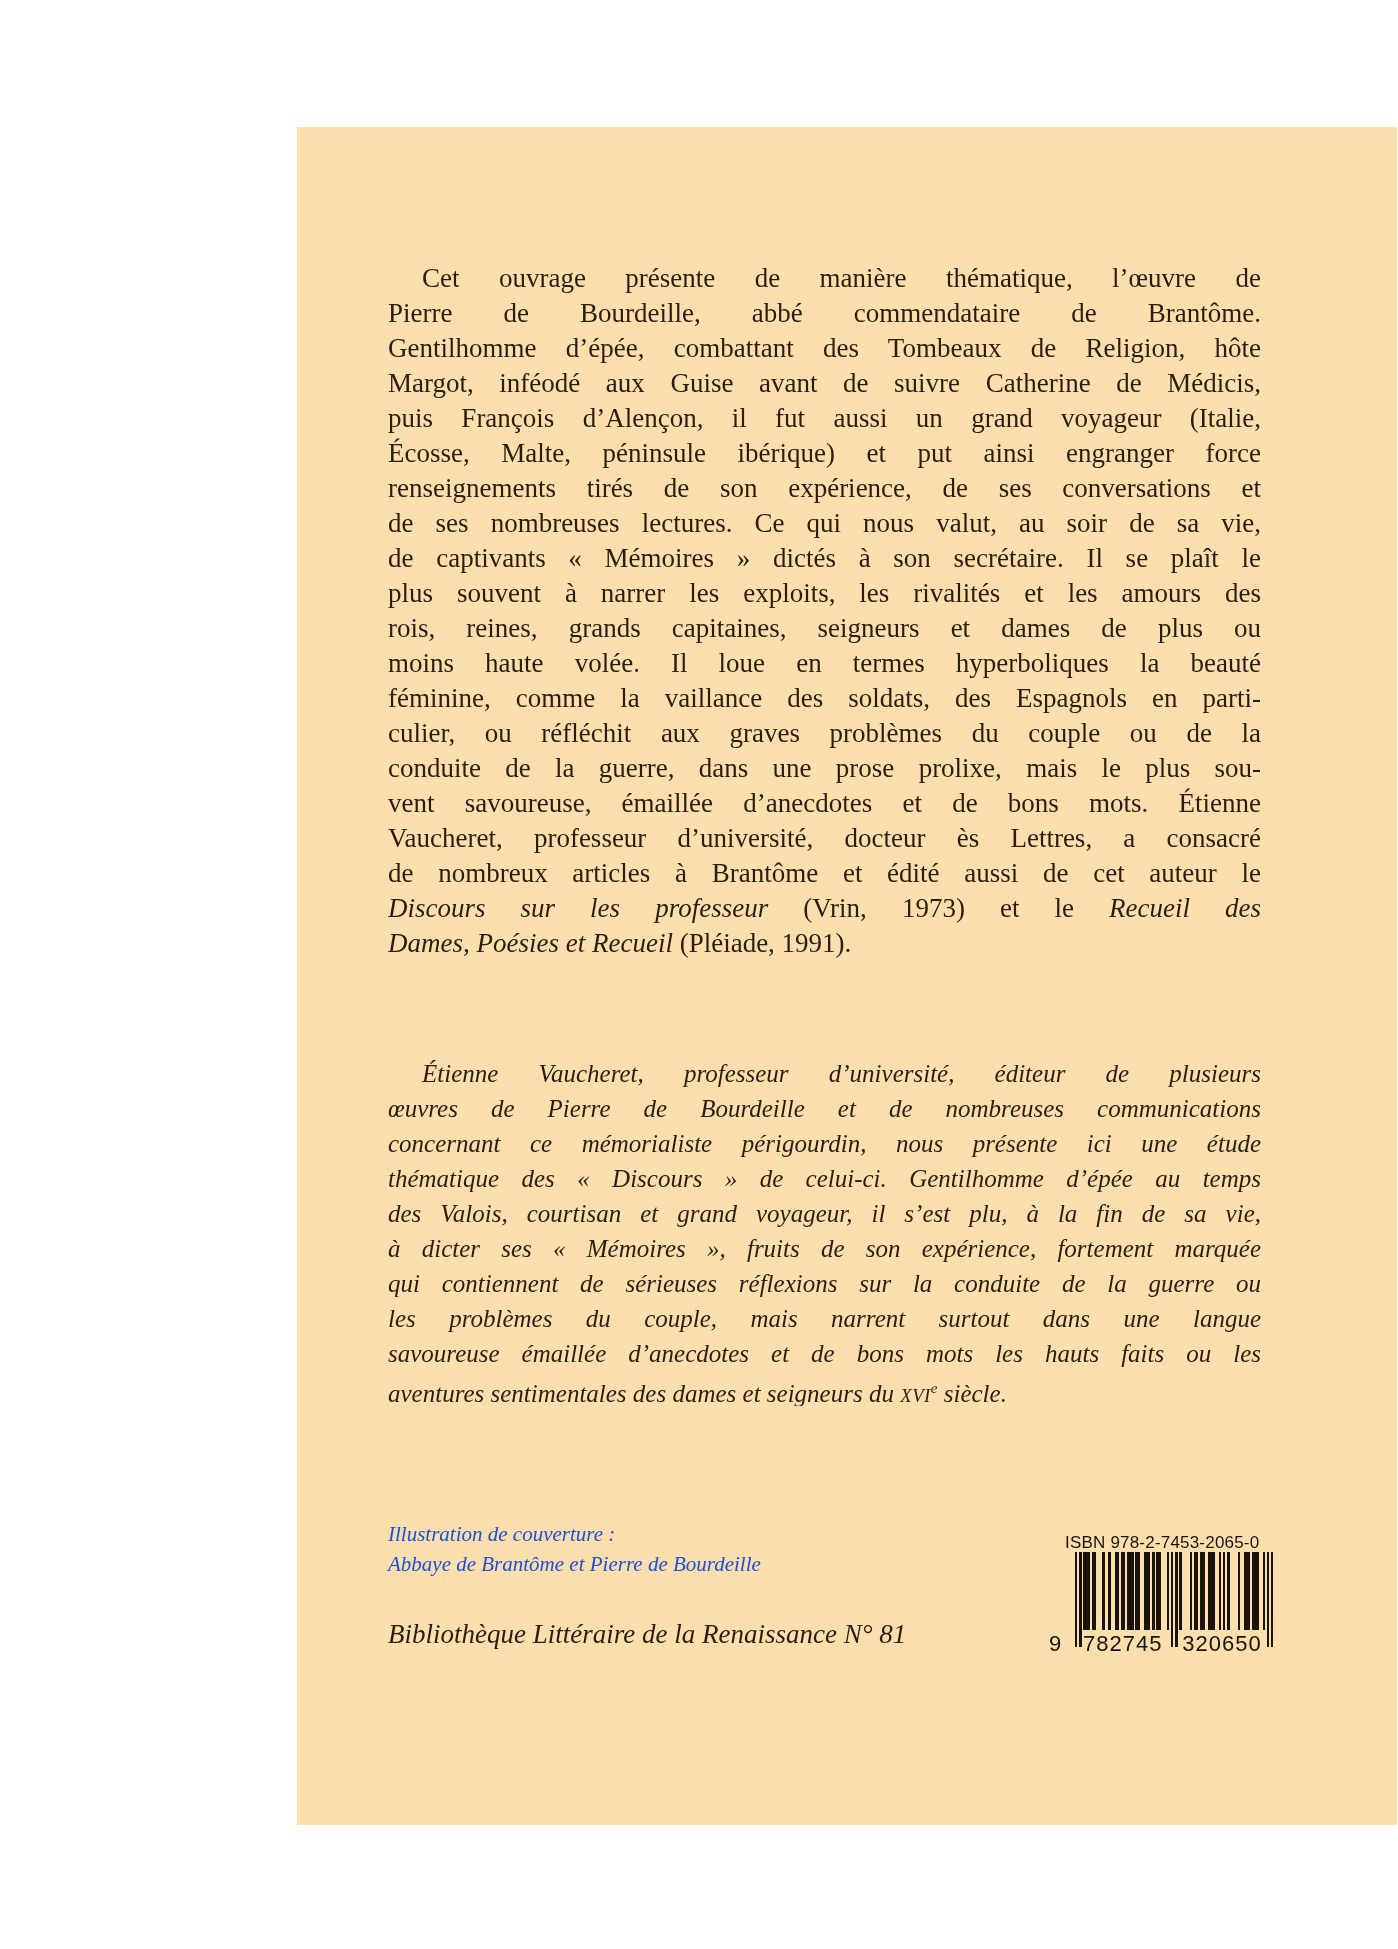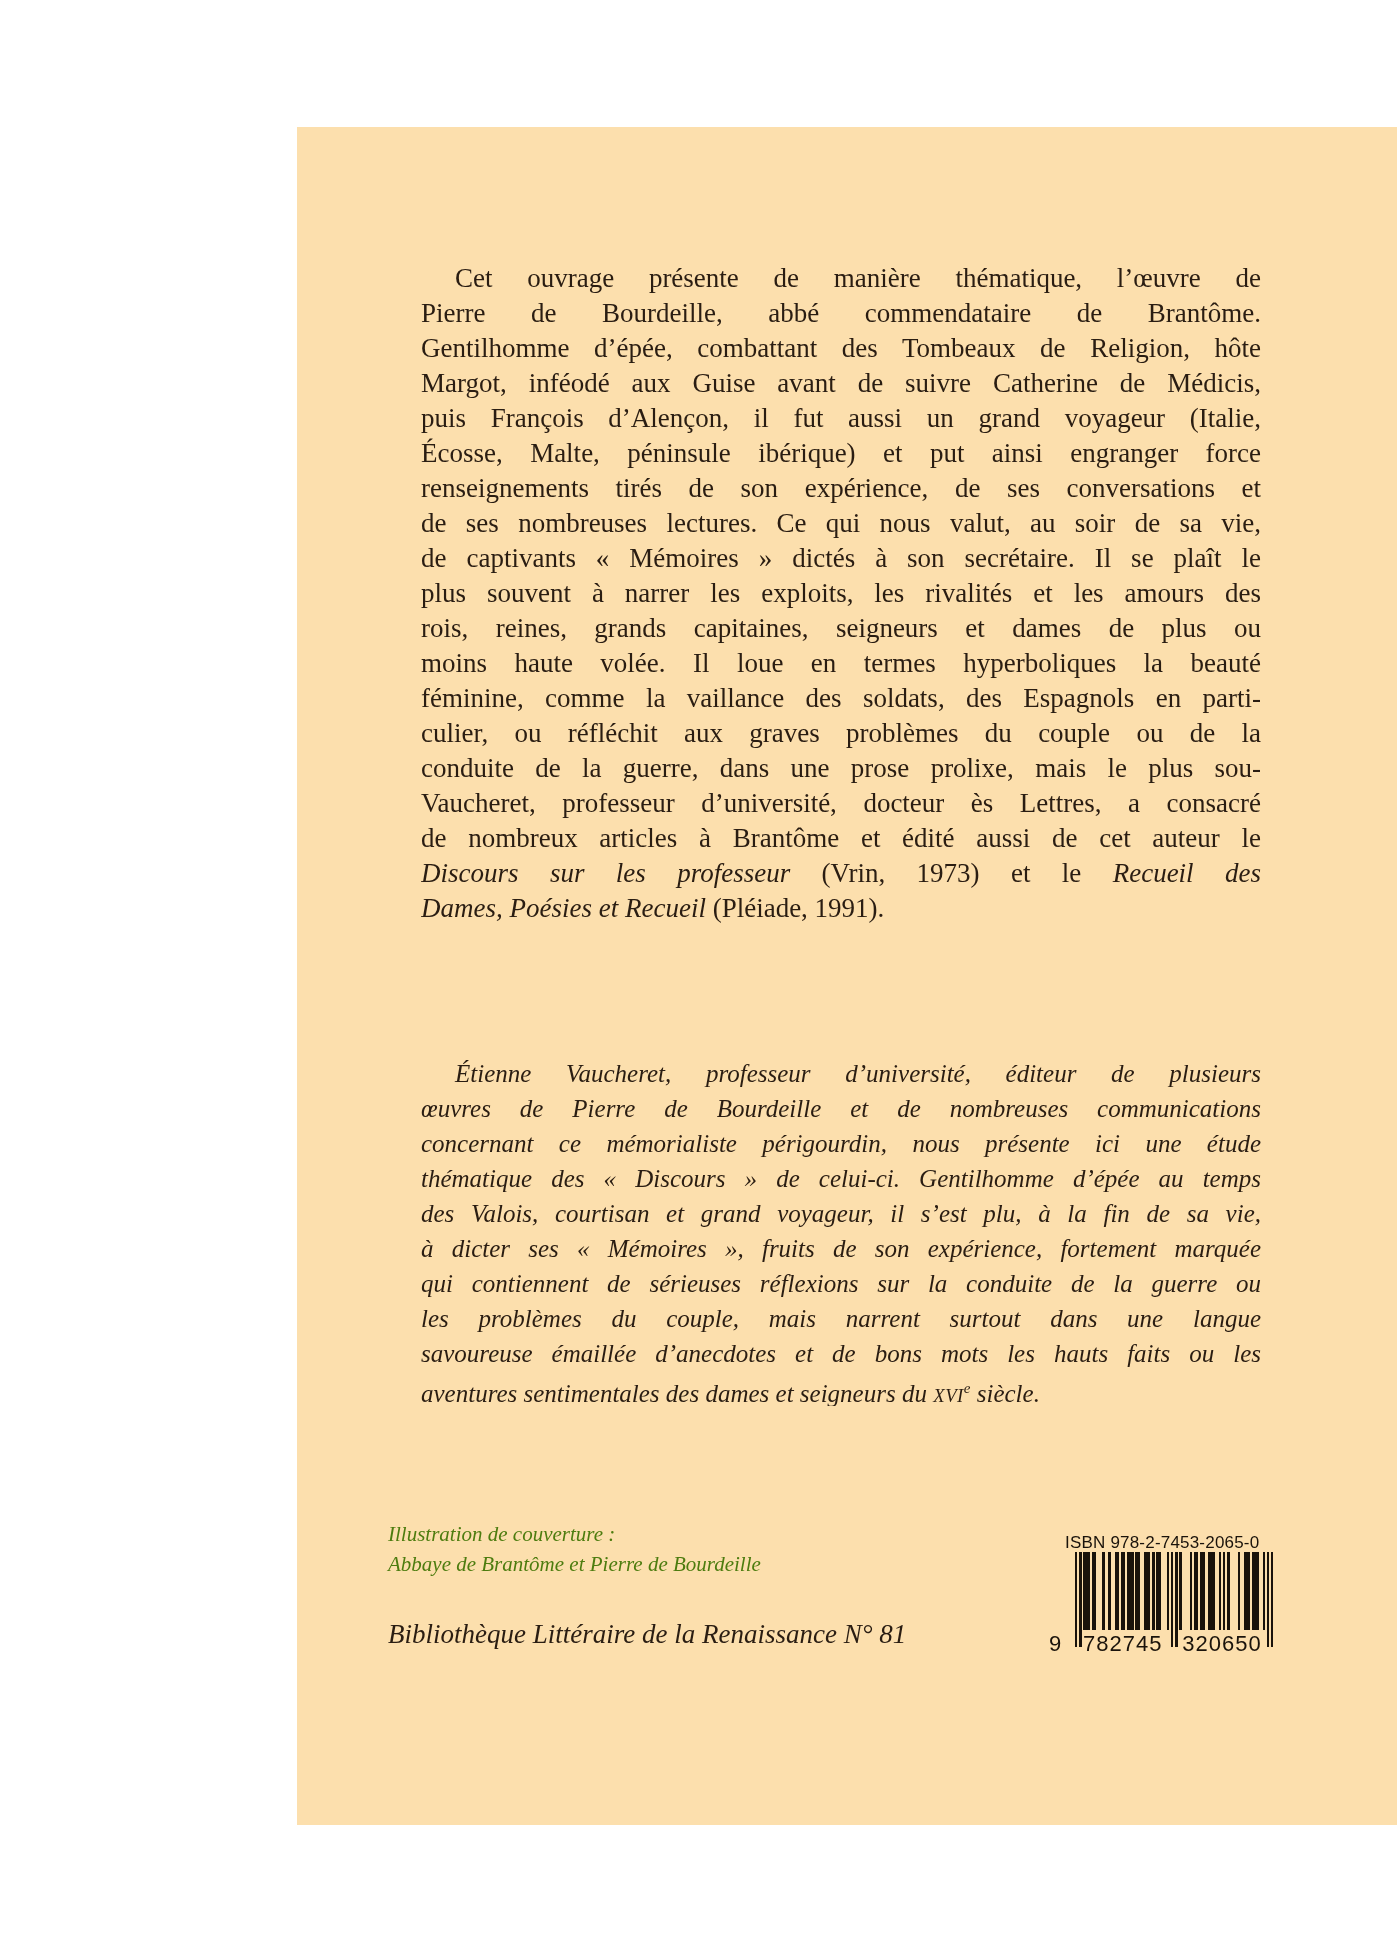--- a/index.html
+++ b/index.html
@@ -4,28 +4,28 @@
 <style>
   html,body{margin:0;padding:0;background:#ffffff;}
   .page{position:relative;width:1398px;height:1949px;background:#ffffff;overflow:hidden;
         font-family:"Liberation Serif","DejaVu Serif",serif;}
   .cover{position:absolute;left:297px;top:127px;width:1100px;height:1698px;background:#fcdfad;}
 
   .para{position:absolute;left:91px;width:873px;color:#2a1d12;}
   .p1{top:134px;font-size:27px;}
   .p2{top:929px;font-size:25px;font-style:italic;}
   .line{height:35px;line-height:35px;text-align:justify;text-align-last:justify;
-        overflow:hidden;white-space:nowrap;margin-left:33px;}
+        overflow:hidden;white-space:nowrap;}
   .line.indent{padding-left:34px;}
   .line.last{text-align-last:left;}
   .it{font-style:italic;}
   .sc{font-size:0.75em;letter-spacing:0.5px;}
   .sup{font-size:0.6em;vertical-align:super;}
 
-  .credits{position:absolute;left:91px;top:1392px;color:#4d7c0f;
+  .credits{position:absolute;left:91px;top:1392px;color:#1d4ed8;
            font-style:italic;font-size:21px;line-height:30px;}
   .series{position:absolute;left:91px;top:1490px;color:#2a1d12;
           font-style:italic;font-size:27px;line-height:34px;}
 
   .barcode{position:absolute;left:778px;top:1406px;width:198px;color:#1a130b;
            font-family:"Liberation Sans","DejaVu Sans",sans-serif;}
   .bc-label{position:absolute;top:0;left:-10px;width:218px;height:19px;
             font-size:17px;line-height:19px;text-align:left;letter-spacing:0.2px;
             white-space:nowrap;}
   .bc-bars{position:absolute;top:19px;left:0;width:198px;height:95px;}
@@ -51,20 +51,21 @@
         <div class="line">Écosse, Malte, péninsule ibérique) et put ainsi engranger force</div>
         <div class="line">renseignements tirés de son expérience, de ses conversations et</div>
         <div class="line">de ses nombreuses lectures. Ce qui nous valut, au soir de sa vie,</div>
         <div class="line">de captivants « Mémoires » dictés à son secrétaire. Il se plaît le</div>
         <div class="line">plus souvent à narrer les exploits, les rivalités et les amours des</div>
         <div class="line">rois, reines, grands capitaines, seigneurs et dames de plus ou</div>
         <div class="line">moins haute volée. Il loue en termes hyperboliques la beauté</div>
         <div class="line">féminine, comme la vaillance des soldats, des Espagnols en parti-</div>
         <div class="line">culier, ou réfléchit aux graves problèmes du couple ou de la</div>
         <div class="line">conduite de la guerre, dans une prose prolixe, mais le plus sou-</div>
+        <div class="line">vent savoureuse, émaillée d’anecdotes et de bons mots. Étienne</div>
         <div class="line">Vaucheret, professeur d’université, docteur ès Lettres, a consacré</div>
         <div class="line">de nombreux articles à Brantôme et édité aussi de cet auteur le</div>
         <div class="line"><span class="it">Discours sur les professeur</span><span> (Vrin, 1973) et le </span><span class="it">Recueil des</span></div>
         <div class="line last"><span class="it">Dames, Poésies et Recueil</span><span> (Pléiade, 1991).</span></div>
       </div>
 
     <div class="para p2">
         <div class="line indent">Étienne Vaucheret, professeur d’université, éditeur de plusieurs</div>
         <div class="line">œuvres de Pierre de Bourdeille et de nombreuses communications</div>
         <div class="line">concernant ce mémorialiste périgourdin, nous présente ici une étude</div>

